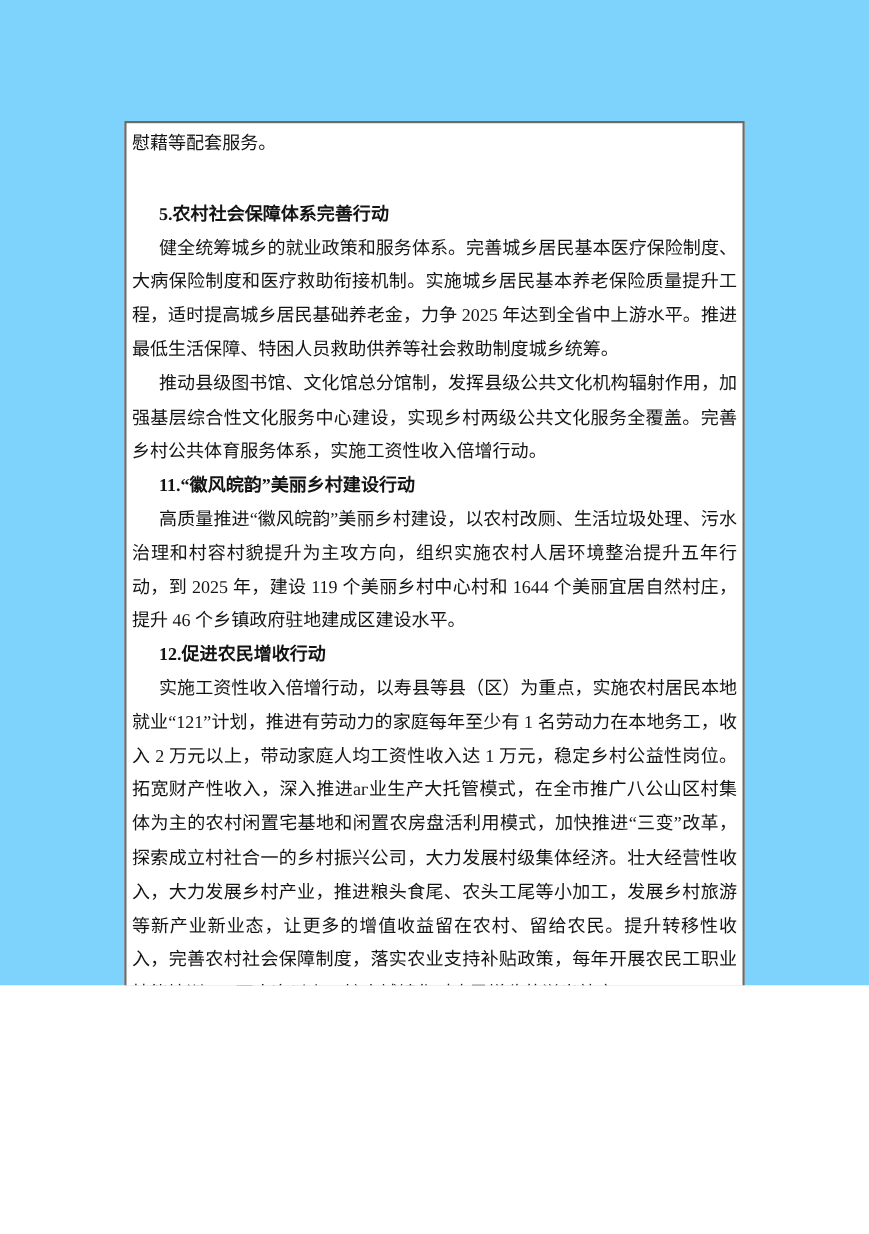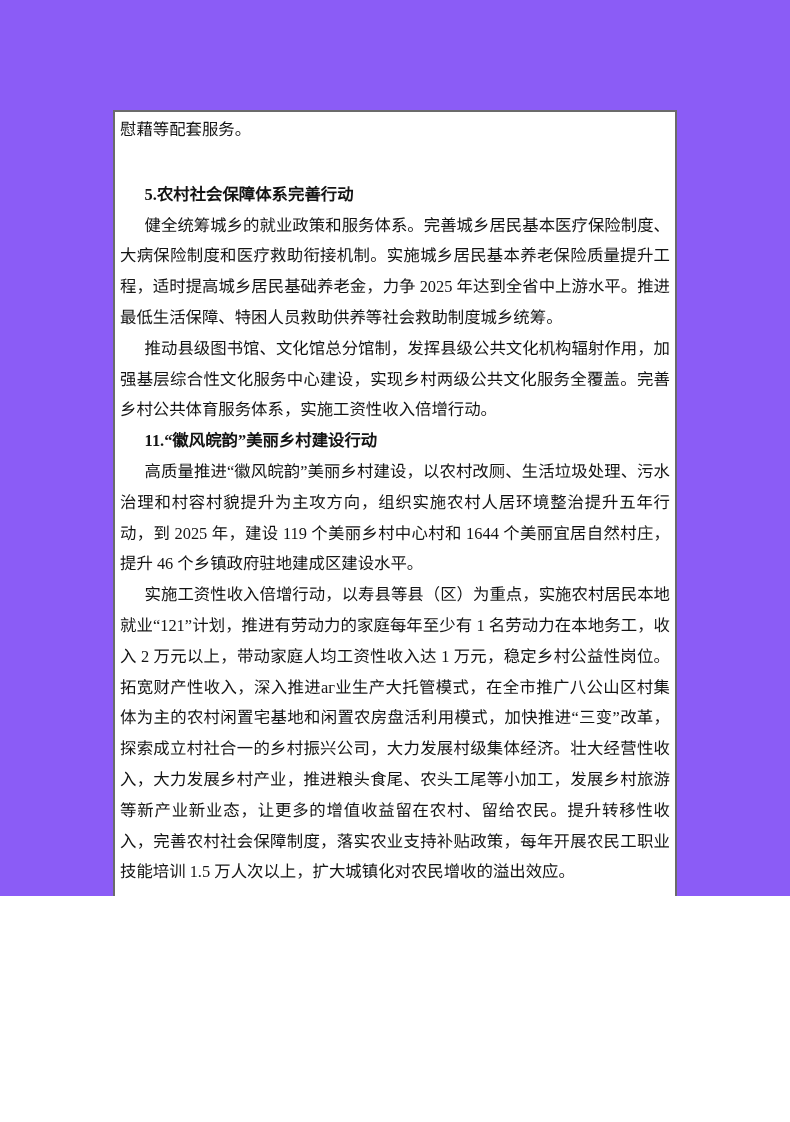--- a/index.html
+++ b/index.html
@@ -4,21 +4,21 @@
 <style>
   html, body {
     margin: 0;
     padding: 0;
     background: #ffffff;
   }
   .sheet {
     position: relative;
     width: 790px;
     height: 896px;
-    background: #8b5cf6;
+    background: #7dd3fc;
     font-family: "Liberation Serif", "DejaVu Serif", serif;
     color: #141414;
     overflow: hidden;
   }
   .content-cell {
     position: absolute;
     left: 113px;
     top: 110px;
     width: 564px;
     height: 842px;
@@ -61,16 +61,17 @@
 
 <div class="sheet">
   <div class="content-cell" id="content-cell">
       <div class="block continuation">慰藉等配套服务。</div>
       <div class="block spacer"></div>
       <div class="block heading">5.农村社会保障体系完善行动</div>
       <div class="block paragraph">健全统筹城乡的就业政策和服务体系。完善城乡居民基本医疗保险制度、大病保险制度和医疗救助衔接机制。实施城乡居民基本养老保险质量提升工程，适时提高城乡居民基础养老金，力争 2025 年达到全省中上游水平。推进最低生活保障、特困人员救助供养等社会救助制度城乡统筹。</div>
       <div class="block paragraph">推动县级图书馆、文化馆总分馆制，发挥县级公共文化机构辐射作用，加强基层综合性文化服务中心建设，实现乡村两级公共文化服务全覆盖。完善乡村公共体育服务体系，实施工资性收入倍增行动。</div>
       <div class="block heading">11.“徽风皖韵”美丽乡村建设行动</div>
       <div class="block paragraph">高质量推进“徽风皖韵”美丽乡村建设，以农村改厕、生活垃圾处理、污水治理和村容村貌提升为主攻方向，组织实施农村人居环境整治提升五年行动，到 2025 年，建设 119 个美丽乡村中心村和 1644 个美丽宜居自然村庄，提升 46 个乡镇政府驻地建成区建设水平。</div>
+      <div class="block heading">12.促进农民增收行动</div>
       <div class="block paragraph">实施工资性收入倍增行动，以寿县等县（区）为重点，实施农村居民本地就业“121”计划，推进有劳动力的家庭每年至少有 1 名劳动力在本地务工，收入 2 万元以上，带动家庭人均工资性收入达 1 万元，稳定乡村公益性岗位。拓宽财产性收入，深入推进аг业生产大托管模式，在全市推广八公山区村集体为主的农村闲置宅基地和闲置农房盘活利用模式，加快推进“三变”改革，探索成立村社合一的乡村振兴公司，大力发展村级集体经济。壮大经营性收入，大力发展乡村产业，推进粮头食尾、农头工尾等小加工，发展乡村旅游等新产业新业态，让更多的增值收益留在农村、留给农民。提升转移性收入，完善农村社会保障制度，落实农业支持补贴政策，每年开展农民工职业技能培训 1.5 万人次以上，扩大城镇化对农民增收的溢出效应。</div>
     </div>
   <div class="page-number">67</div>
 </div>
 
 </body></html>

